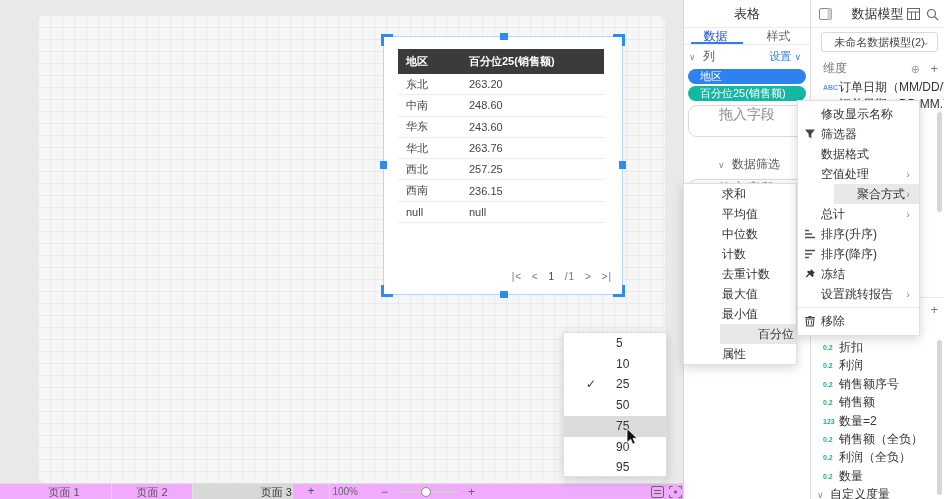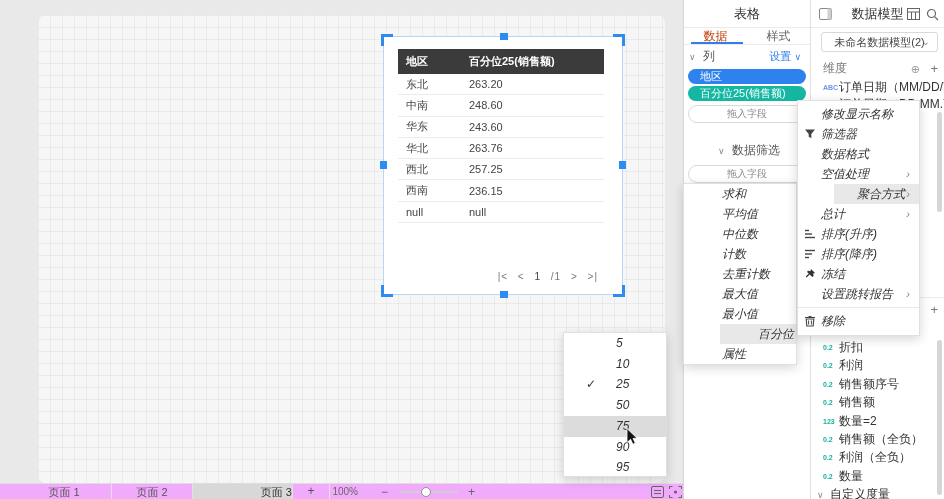--- a/index.html
+++ b/index.html
@@ -16,21 +16,21 @@
           background-size:12px 12px; border-radius:8px; }
 
   
   .card { position:absolute; left:383px; top:36px; width:240px; height:259px; background:#fff;
           border:1px solid rgba(45,140,240,0.35); }
   .tbl { position:absolute; left:14px; top:12px; width:206px; }
   .tbl-head { display:flex; height:25px; background:#3b3b3b; color:#fff; align-items:center; font-size:11px; font-weight:bold; }
   .tbl-row  { display:flex; height:21.3px; align-items:center; font-size:11px; color:#444; border-bottom:1px solid #ececec; }
   .c1 { width:71px; padding-left:8px; }
   .c2 { flex:1; }
-  .pager { position:absolute; right:24px; top:234px; width:196px; text-align:right; font-size:10px; color:#777; letter-spacing:1px; }
+  .pager { position:absolute; right:10px; top:234px; width:196px; text-align:right; font-size:10px; color:#777; letter-spacing:1px; }
   .pager span { margin-left:6px; }
   .pager .pg-num { color:#444; }
 
   
   .hdl { position:absolute; background:#2d8cf0; }
   .brk { position:absolute; width:12px; height:12px; }
   .brk-tl { left:-3px; top:-3px; border-left:3px solid #2d8cf0; border-top:3px solid #2d8cf0; }
   .brk-tr { right:-3px; top:-3px; border-right:3px solid #2d8cf0; border-top:3px solid #2d8cf0; }
   .brk-bl { left:-3px; bottom:-3px; border-left:3px solid #2d8cf0; border-bottom:3px solid #2d8cf0; }
   .brk-br { right:-3px; bottom:-3px; border-right:3px solid #2d8cf0; border-bottom:3px solid #2d8cf0; }
@@ -50,35 +50,35 @@
   .zoom-track { position:absolute; right:225px; top:7px; width:58px; height:2px; background:#cfcfcf; border-radius:1px; }
   .zoom-knob { position:absolute; right:252px; top:3px; width:10px; height:10px; border-radius:50%; background:#fdfdfd; border:1px solid #8f8f8f; }
   .zoom-plus { position:absolute; right:208px; top:1px; font-size:12px; color:#666; }
   .fit-ic { position:absolute; top:2px; }
 
   
   .panel-mid { position:absolute; left:683px; top:0; width:127px; height:499px; background:#fff; border-left:1px solid #d6d6d6; z-index:2; }
   .pm-title { height:28px; line-height:28px; text-align:center; font-size:13px; color:#333; border-bottom:1px solid #ebebeb; }
   .pm-tabs { position:relative; height:17px; border-bottom:1px solid #ebebeb; display:flex; }
   .pm-tab { flex:1; text-align:center; line-height:16px; font-size:12px; color:#666; }
-  .pm-tab.active { color:#c2410c; }
+  .pm-tab.active { color:#1d4ed8; }
   .pm-underline { position:absolute; left:7px; bottom:0; width:52px; height:2px; background:#2d7ff0; }
   .sec-row { position:relative; height:22px; line-height:22px; padding-left:5px; color:#555; font-size:12px; }
   .sec-caret { color:#888; font-size:9px; margin-right:4px; }
   .sec-set { position:absolute; right:5px; top:0; color:#2d7ff0; font-size:11px; }
   .pill { margin:2px 4px 0 4px; height:15px; line-height:15px; border-radius:8px; color:#fff; font-size:11px; padding-left:12px;
           white-space:nowrap; overflow:hidden; }
   .pill-dim { background:#2e82f0; }
   .pill-meas { background:#14b8a2; }
-  .dropbtn { margin:4px 4px 0 4px; height:18px; line-height:16px; text-align:center; font-size:10px; color:#8a8a8a;
+  .dropbtn { margin:4px 4px 0 4px; height:32px; line-height:16px; text-align:center; font-size:14px; color:#8a8a8a;
              background:#fff; border:1px solid #d9d9d9; border-radius:9px; }
 
   
   .menu { position:absolute; background:#fff; border:1px solid #e0e0e0; box-shadow:0 3px 10px rgba(0,0,0,0.16); }
-  .mi { position:relative; height:20px; line-height:20px; font-size:12px; color:#333; white-space:nowrap;font-style:italic; }
+  .mi { position:relative; height:20px; line-height:20px; font-size:12px; color:#333; white-space:nowrap; }
   .mi .arrow { position:absolute; right:9px; top:0; color:#888; font-size:11px; }
   .mi.hi { background:#e8e8e8;margin-left:36px; }
 
   .menu-agg { left:683px; top:183px; width:114px; z-index:5; }
   .menu-agg .mi { padding-left:38px; }
 
   .menu-ctx { left:797px; top:100px; width:123px; padding:3px 0 4px 0; z-index:6; }
   .menu-ctx .mi { padding-left:23px; }
   .mi-ic { position:absolute; left:6px; top:4px; width:12px; height:12px; }
   .ctx-sep { height:0; border-top:1px solid #e8e8e8; margin:3px 0; }

